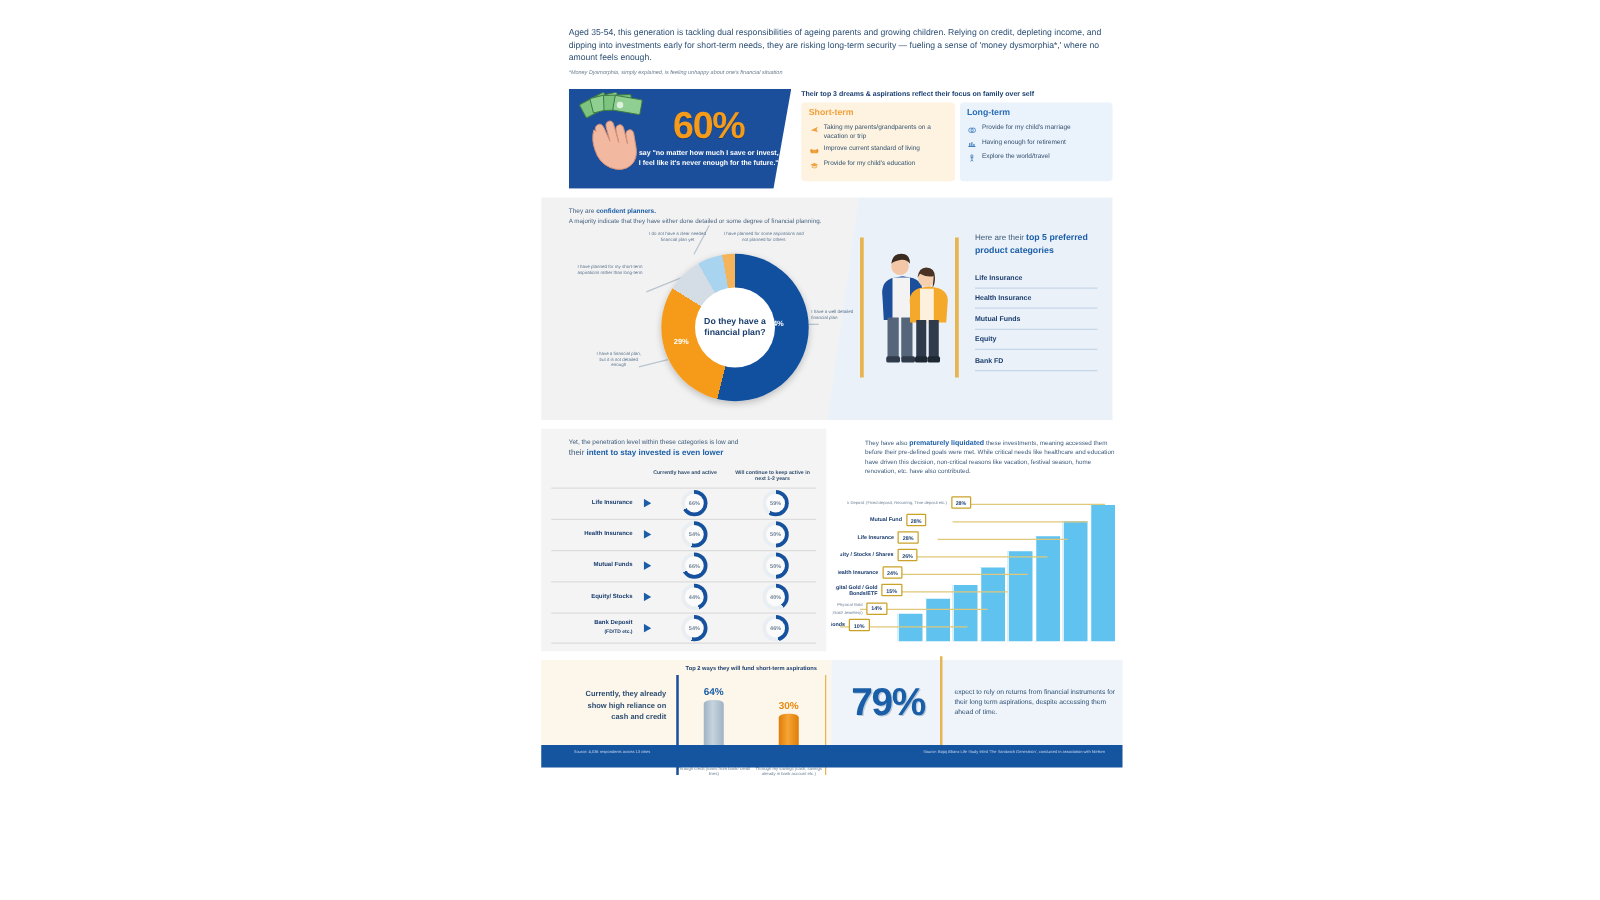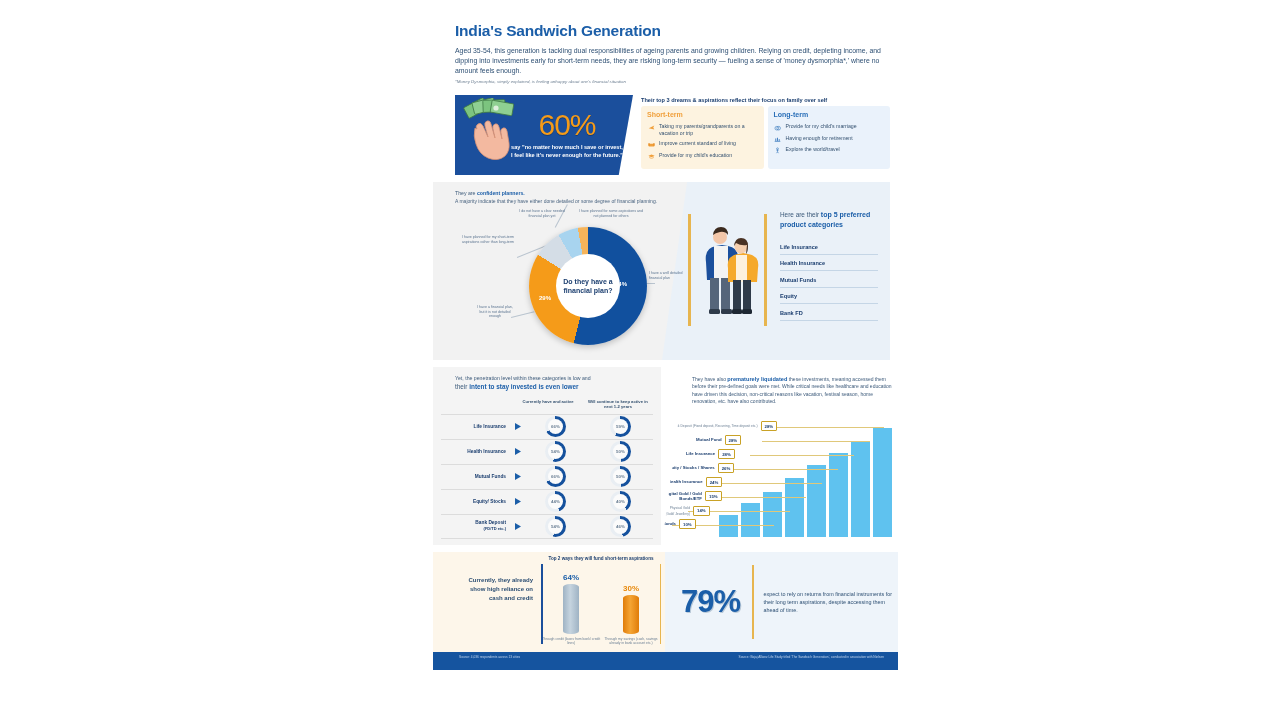--- a/index.html
+++ b/index.html
@@ -29,21 +29,21 @@
   .hero-left {
     position: relative; width: 178px; background: #1b4f9c;
     display: flex; align-items: center; justify-content: flex-end;
     clip-path: polygon(0 0, 100% 0, 92% 100%, 0 100%);
   }
   .cash {
     position: absolute; left: 4px; top: 3px; width: 62px; height: 72px;
   }
   .hero-pct-wrap { width: 122px; padding-right: 10px; text-align: center; }
   .hero-pct {
-    font-size: 30px; font-weight: normal; color: #f59b19; line-height: 0.95;
+    font-size: 30px; font-weight: bold; color: #f59b19; line-height: 0.95;
     letter-spacing: -1px; text-shadow: 0 1px 0 rgba(0,0,0,.25);
   }
   .hero-sub {
     font-size: 5.6px; color: #ffffff; line-height: 1.45; margin-top: 4px;
     font-weight: 600;
   }
   .hero-right { flex: 1; margin-left: 4px; background: #ffffff; padding: 2px 0 0 4px; }
   .hero-right-title { font-size: 5.6px; font-weight: bold; color: #1b3e6f; margin-bottom: 3px; }
   .aspiration-cols { display: flex; gap: 4px; }
   .asp-col { flex: 1; border-radius: 3px; padding: 5px 6px 6px 6px; }
@@ -158,21 +158,21 @@
   .liq-row { position: absolute; display: flex; align-items: center; gap: 3px; }
   .liq-name { font-size: 4.3px; font-weight: bold; color: #1b3e6f; text-align: right; line-height: 1.2; }
   .liq-name span { font-weight: normal; font-size: 3.3px; color: #6b7f94; }
   .liq-badge {
     border: 0.7px solid #c9a227; background: #ffffff; color: #1b3e6f;
     font-size: 4.3px; font-weight: bold; padding: 1.5px 3px; border-radius: 1px;
   }
   .liq-line { position: absolute; height: 0.7px; background: #e0c87a; }
 
   
-  .panel4 { position: relative; margin-top: 7px; height: 100px; display: flex; }
+  .panel4 { position: relative; margin-top: 7px; height: 68px; display: flex; }
   .p4-left {
     width: 232px; background: #fdf6ea; position: relative;
   }
   .p4-left-txt {
     position: absolute; left: 22px; top: 24px; width: 78px; text-align: right;
     font-size: 6px; font-weight: bold; color: #2d4f73; line-height: 1.5;
   }
   .p4-bars-box { position: absolute; left: 108px; top: 4px; width: 120px; height: 88px; }
   .p4-bars-title { font-size: 4.6px; font-weight: bold; color: #1b3e6f; text-align: center; margin-bottom: 3px; }
   .p4-bars { display: flex; justify-content: space-around; align-items: flex-end; height: 70px; }
@@ -206,21 +206,20 @@
   .src-l { position: absolute; left: 26px; top: 3px; font-size: 3.2px; color: #c3d6ee; }
   .src-r { position: absolute; right: 14px; top: 3px; font-size: 3.2px; color: #c3d6ee; }
 </style>
 </head>
 <body>
 
 <div class="page">
 <div class="sheet">
 
   <div class="header">
-    <div class="title">India's Sandwich Generation</div>
     <div class="lede">Aged 35-54, this generation is tackling dual responsibilities of ageing parents and growing children. Relying on credit, depleting income, and dipping into investments early for short-term needs, they are risking long-term security — fueling a sense of 'money dysmorphia*,' where no amount feels enough.</div>
     <div class="footnote">*Money Dysmorphia, simply explained, is feeling unhappy about one's financial situation</div>
   </div>
 
   <div class="hero-row">
     <div class="hero-left">
       <svg class="cash" viewBox="0 0 62 72">
         <g transform="translate(4,2)">
           <rect x="2" y="2" width="22" height="12" rx="1" fill="#7cc47f" stroke="#3f7a45" stroke-width="0.8" transform="rotate(-28 13 8)"></rect>
           <rect x="10" y="0" width="22" height="12" rx="1" fill="#8fd092" stroke="#3f7a45" stroke-width="0.8" transform="rotate(-14 21 6)"></rect>

